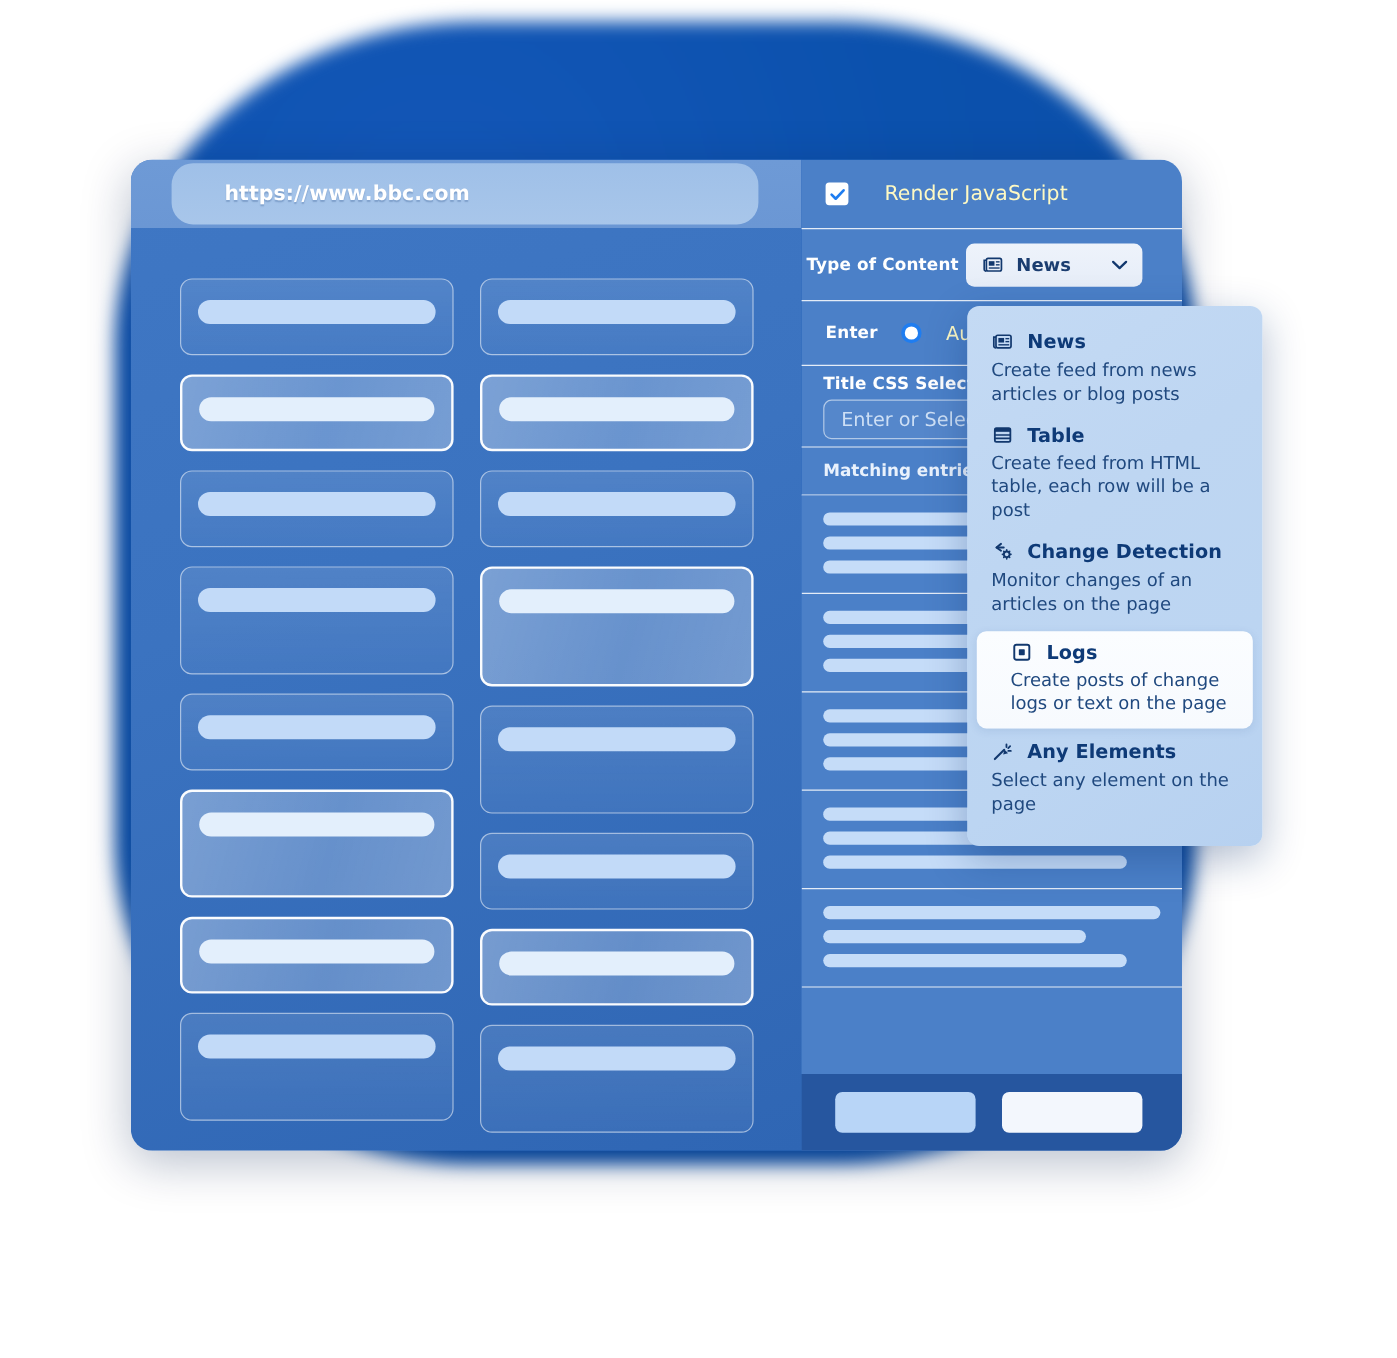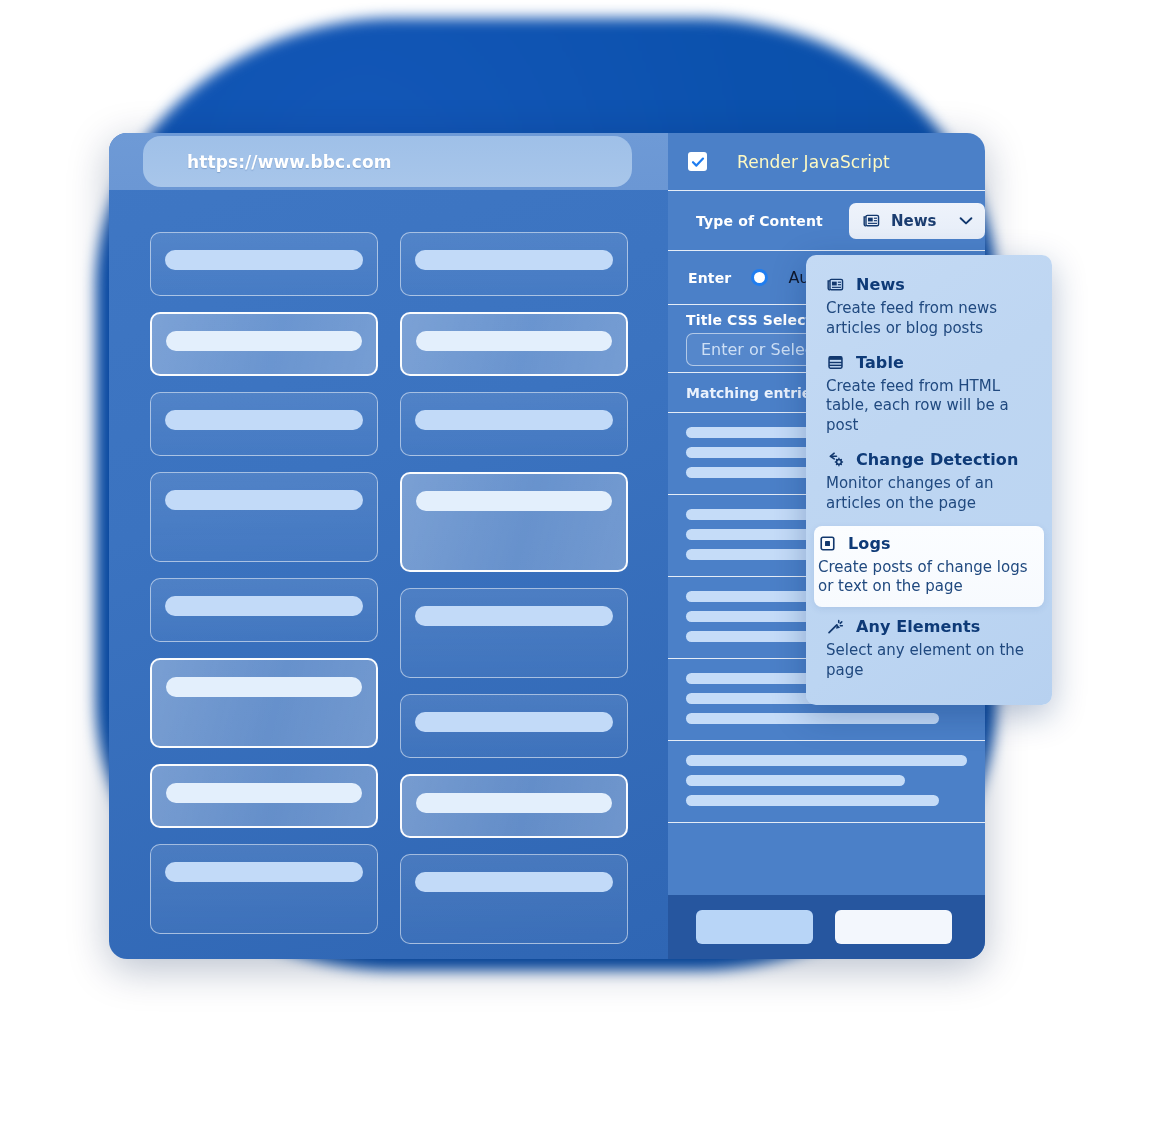--- a/index.html
+++ b/index.html
@@ -153,22 +153,22 @@
     color: #fef9c3;
     font-size: 17px;
     letter-spacing: .1px;
     margin-left: 16px;
   }
 
   #type-row {
     height: 60px;
     display: flex;
     align-items: center;
-    padding-left: 28px;
-    gap: 26px;
+    padding-left: 4px;
+    gap: 6px;
   }
   .field-label {
     color: #ffffff;
     font-size: 14px;
     font-weight: 700;
     letter-spacing: .15px;
     white-space: nowrap;
   }
   #type-select {
     width: 147px;
@@ -197,21 +197,21 @@
   }
   .radio {
     width: 17px; height: 17px;
     border-radius: 50%;
     border: 3px solid #1f7df0;
     background: #ffffff;
     box-sizing: border-box;
     flex: none;
   }
   #mode-option-label {
-    color: #0f172a;
+    color: #fef9c3;
     font-size: 16px;
   }
 
   #title-sel-row {
     height: 68px;
     padding: 0 18px;
     display: flex;
     flex-direction: column;
     justify-content: center;
     gap: 5px;
@@ -288,21 +288,21 @@
     box-shadow: 0 10px 34px rgba(10,45,105,.30);
     padding: 14px 0 16px 0;
     box-sizing: border-box;
     z-index: 40;
   }
   .dd-item { padding: 6px 20px 8px 20px; }
   .dd-item.active {
     background: linear-gradient(180deg, #fbfdff 0%, #f7fafe 100%);
     border-radius: 8px;
     margin: 4px 8px;
-    padding: 8px 12px 10px 4px;
+    padding: 8px 12px 10px 28px;
     box-shadow: 0 2px 7px rgba(30,70,140,.10);
   }
   .dd-head {
     display: flex;
     align-items: center;
     gap: 11px;
     margin-bottom: 5px;
   }
   .dd-title {
     color: #0e3a77;

